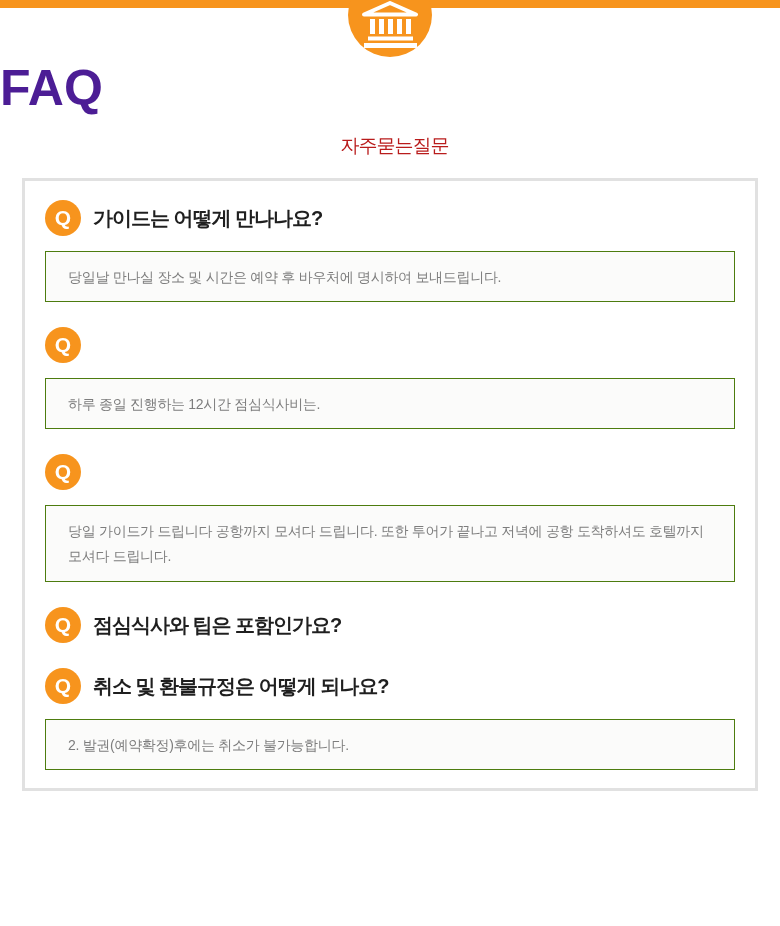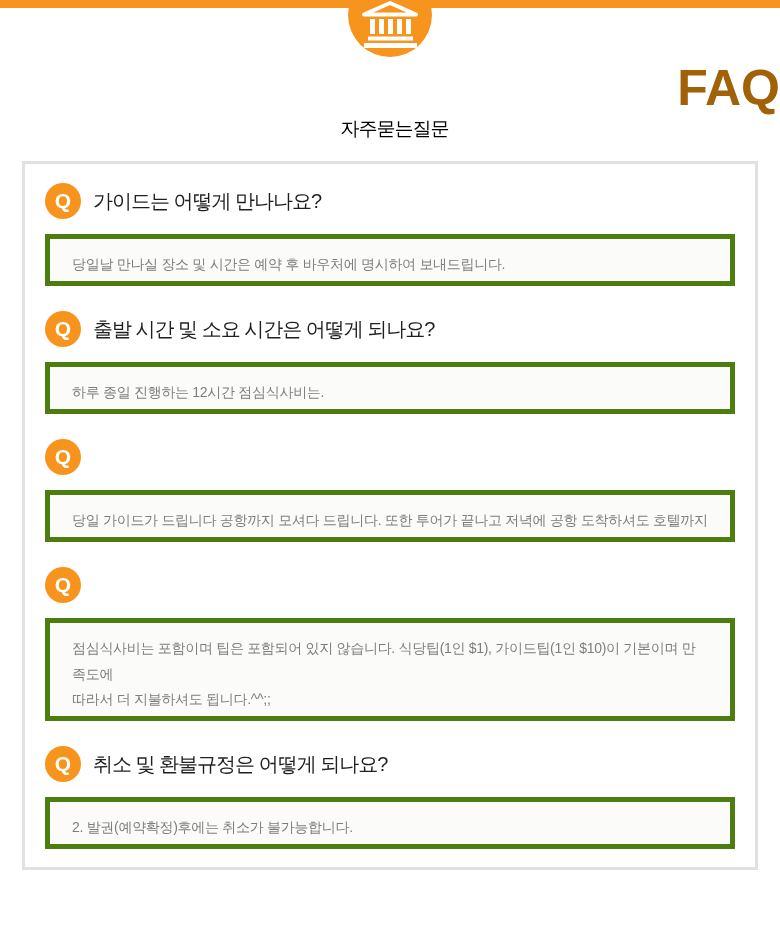--- a/index.html
+++ b/index.html
@@ -28,33 +28,33 @@
     margin: -35px auto 0;
     display: flex;
     align-items: flex-end;
     justify-content: center;
     padding-bottom: 9px;
   }
   .emblem svg { display: block; }
 
   .page-title {
     margin-top: 6px;
-    text-align: right;
+    text-align: left;
     font-size: 50px;
     line-height: 1.0;
     font-weight: 700;
-    color: #a16207;
+    color: #4c1d95;
     letter-spacing: 0px;
   }
   .page-subtitle {
-    margin-top: 6px;
+    margin-top: 23px;
     text-align: center;
     font-size: 19px;
     line-height: 1.1;
-    color: #000000;
+    color: #b91c1c;
     letter-spacing: -1px;
     padding-left: 9px;
   }
 
   
   .faq-panel {
     width: 736px;
     margin: 21px auto 0;
     background: #ffffff;
     border: 3px solid #E1E1E1;
@@ -77,29 +77,29 @@
     color: #ffffff;
     font-size: 21px;
     font-weight: 700;
     display: flex;
     align-items: center;
     justify-content: center;
     margin-right: 12px;
   }
   .question {
     font-size: 20px;
-    font-weight: 400;
+    font-weight: 700;
     color: #1F1F1F;
     letter-spacing: -1px;
     line-height: 1.2;
   }
   .answer {
     background: #FBFBFA;
-    border: 5px solid #4d7c0f;
-    padding: 13px 22px 4px;
+    border: 1px solid #4d7c0f;
+    padding: 13px 22px 11px;
     font-size: 14px;
     color: #7D7D7D;
     letter-spacing: -0.3px;
   }
   .answer-line { line-height: 1.8; }
 </style>
 </head>
 <body>
 
 <div class="top-bar"></div>
@@ -137,48 +137,45 @@
     <div class="answer">
           <div class="answer-line">당일날 만나실 장소 및 시간은 예약 후 바우처에 명시하여 보내드립니다.</div>
         </div>
   </div>
 
   <div class="faq-item">
     <div class="item-header">
       <span class="q-badge">
         <span>Q</span>
       </span>
-      <span class="question">출발 시간 및 소요 시간은 어떻게 되나요?</span>
     </div>
     <div class="answer">
           <div class="answer-line">하루 종일 진행하는 12시간 점심식사비는.</div>
         </div>
   </div>
 
   <div class="faq-item">
     <div class="item-header">
       <span class="q-badge">
         <span>Q</span>
       </span>
     </div>
     <div class="answer">
           <div class="answer-line">당일 가이드가 드립니다 공항까지 모셔다 드립니다. 또한 투어가 끝나고 저녁에  공항 도착하셔도 호텔까지</div>
+          <div class="answer-line">모셔다 드립니다.</div>
         </div>
   </div>
 
   <div class="faq-item">
     <div class="item-header">
       <span class="q-badge">
         <span>Q</span>
       </span>
+      <span class="question">점심식사와 팁은 포함인가요?</span>
     </div>
-    <div class="answer">
-          <div class="answer-line">점심식사비는 포함이며 팁은 포함되어 있지 않습니다. 식당팁(1인 $1), 가이드팁(1인 $10)이 기본이며 만족도에</div>
-          <div class="answer-line">따라서 더 지불하셔도 됩니다.^^;;</div>
-        </div>
   </div>
 
   <div class="faq-item">
     <div class="item-header">
       <span class="q-badge">
         <span>Q</span>
       </span>
       <span class="question">취소 및 환불규정은 어떻게 되나요?</span>
     </div>
     <div class="answer">

